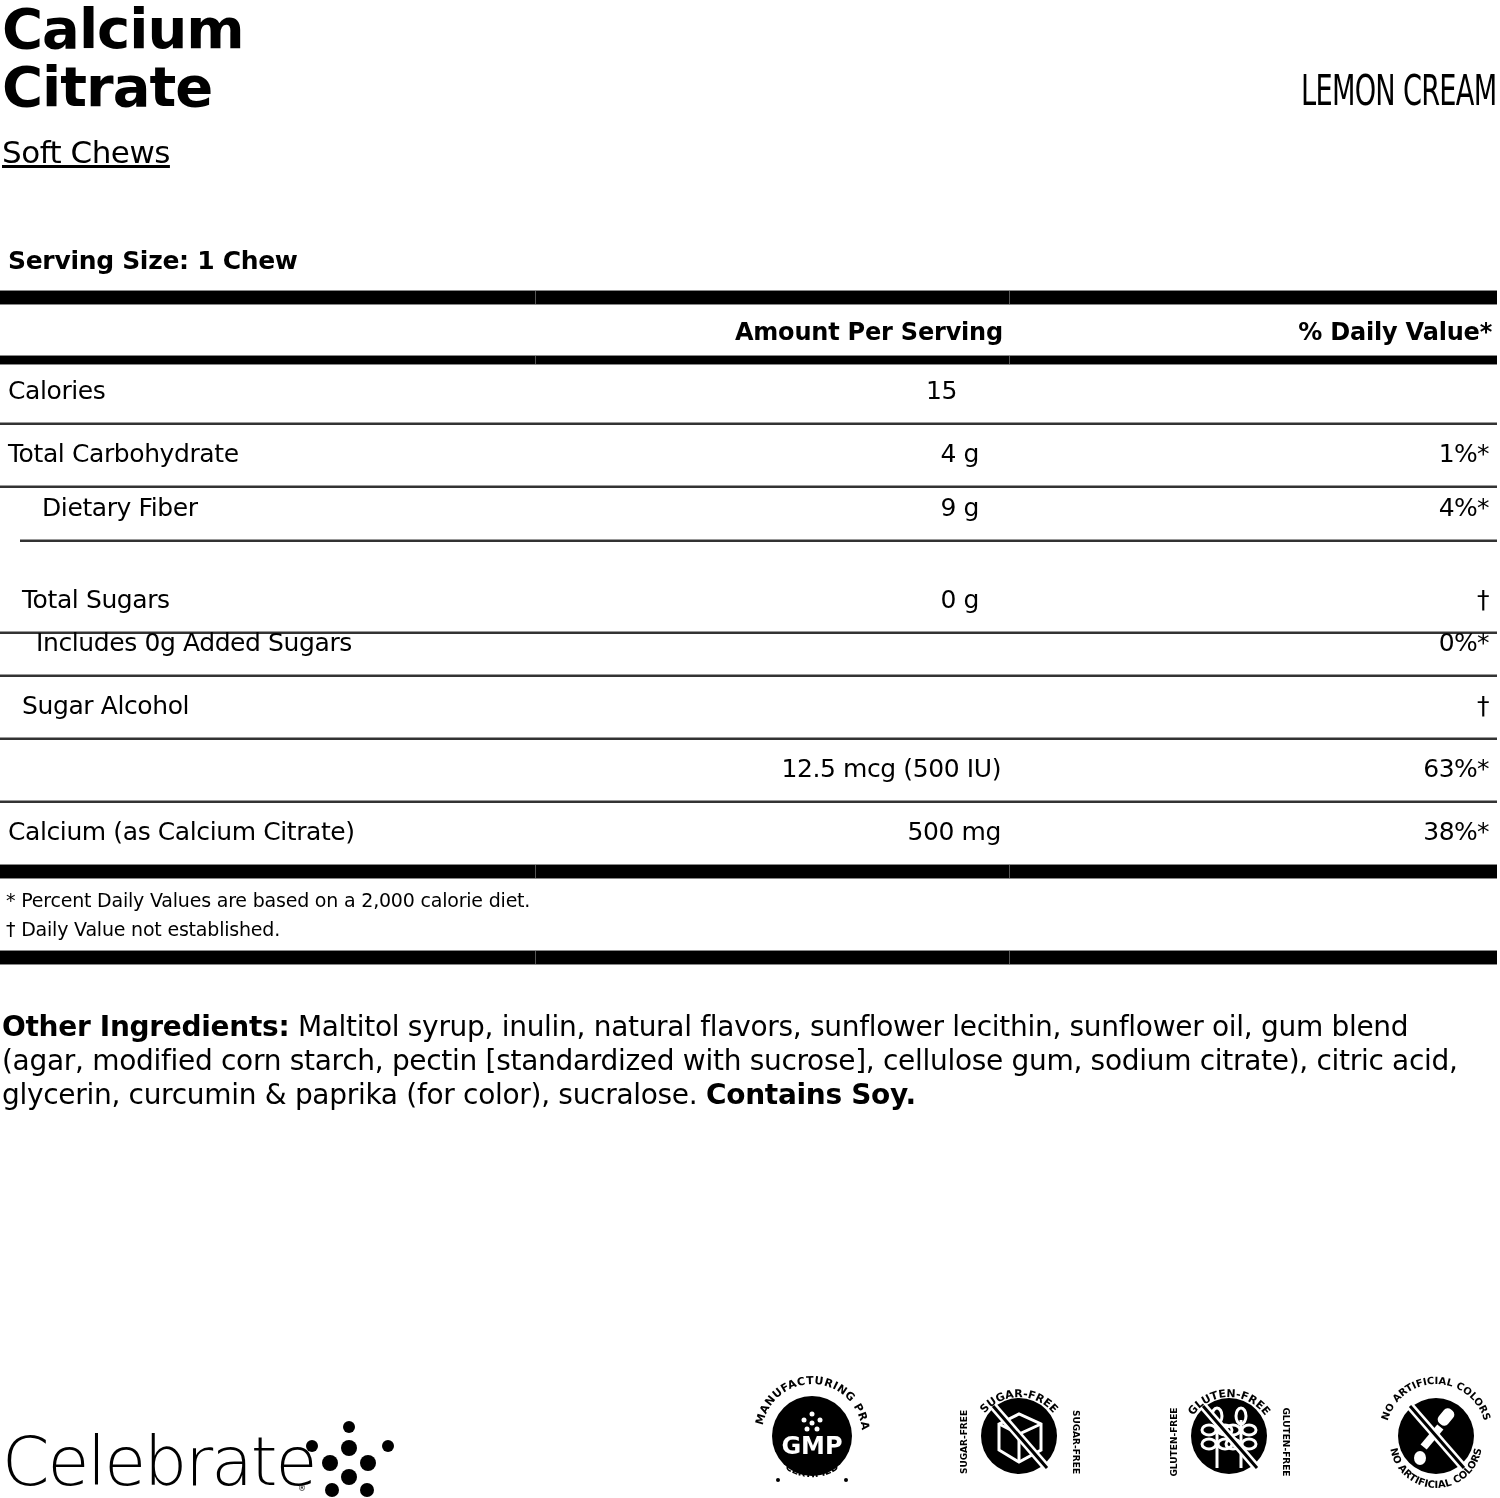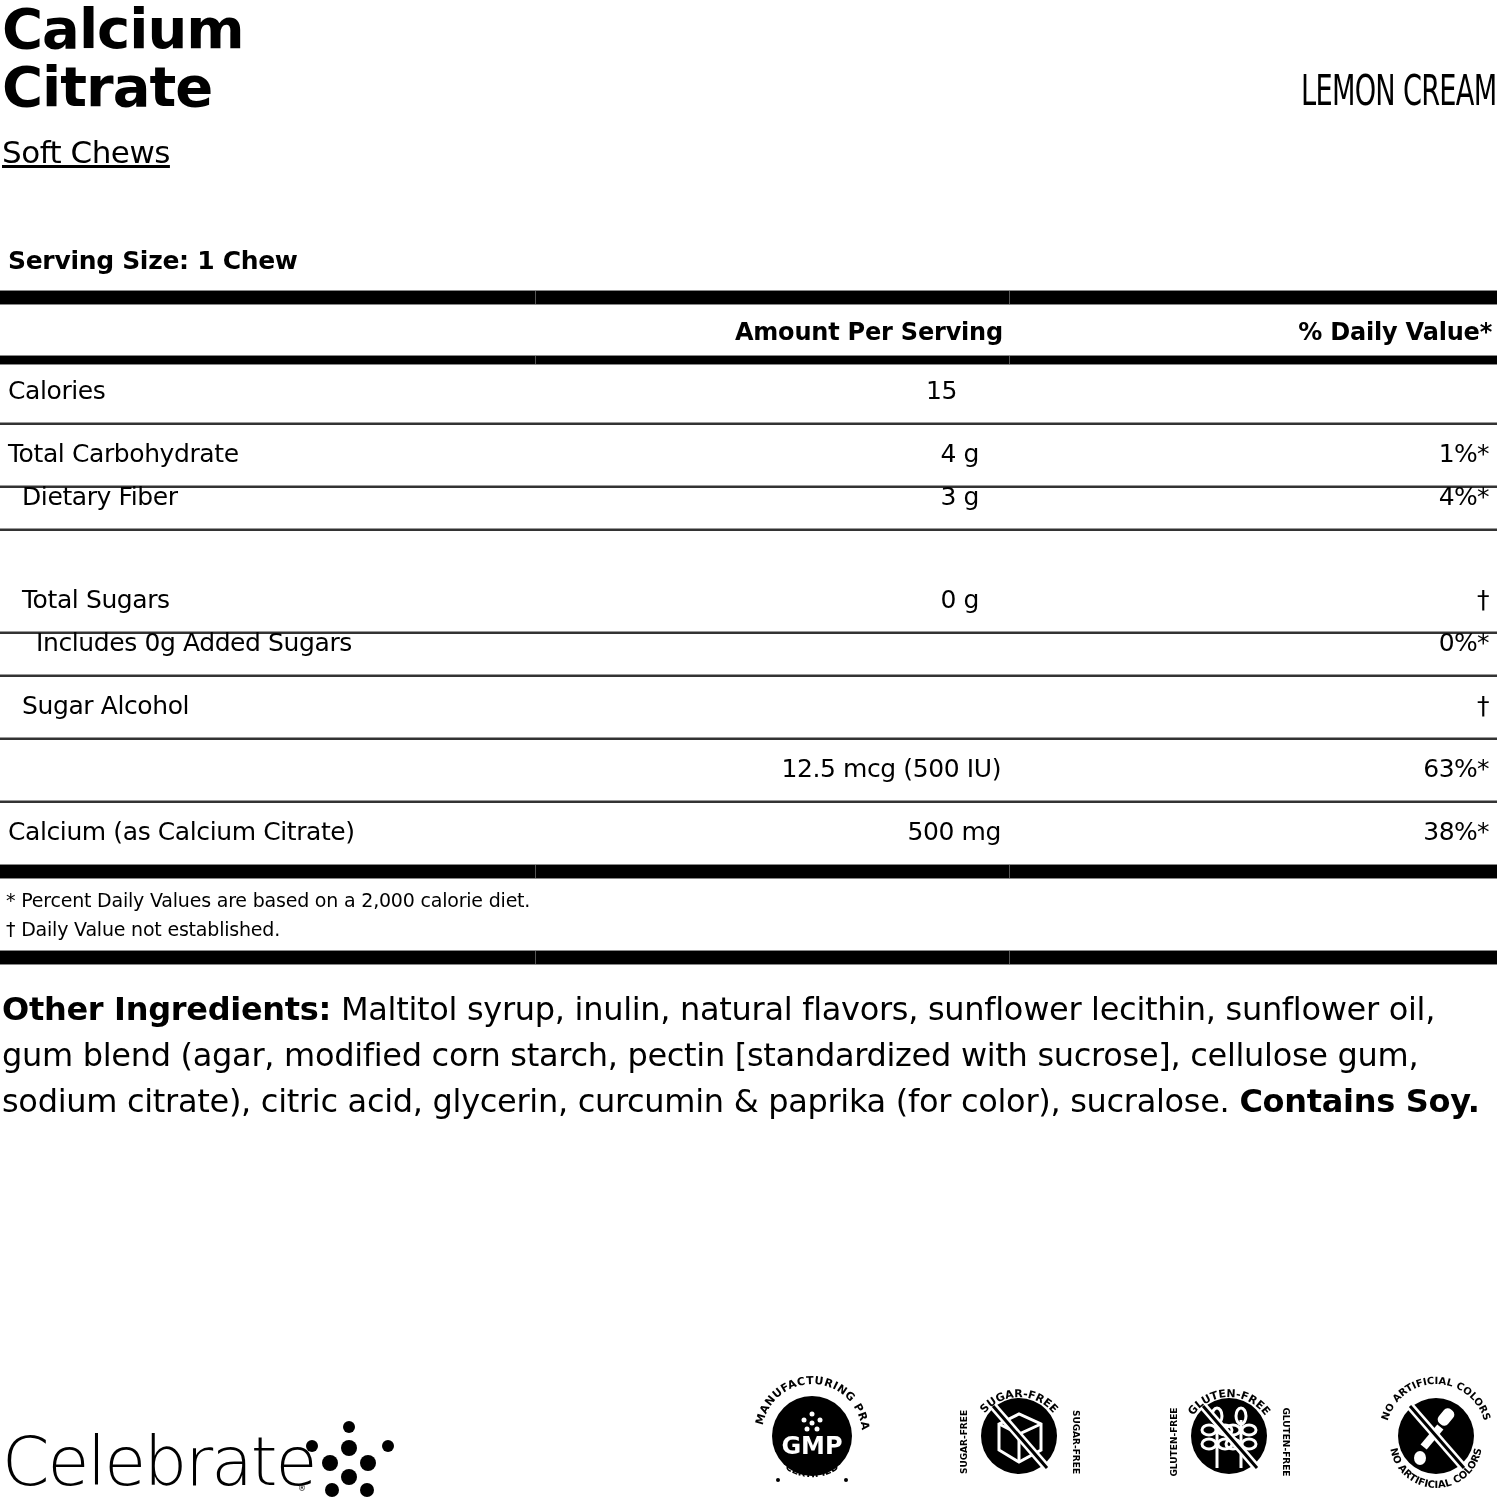--- a/index.html
+++ b/index.html
@@ -22,21 +22,21 @@
   .row { position: absolute; left: 0; right: 3px; height: 63px; }
   .row .name { position: absolute; left: 8px; top: 14px; font-size: 25px; letter-spacing: -0.4px; white-space: nowrap; }
   .row .name.ind1 { left: 22px; }
   .row .name.ind2 { left: 36px; }
   .row .amt { position: absolute; right: 496px; top: 14px; font-size: 25px; letter-spacing: -0.4px; white-space: nowrap; }
   .row .dv { position: absolute; right: 8px; top: 14px; font-size: 25px; letter-spacing: -0.6px; white-space: nowrap; }
   .row .rule { position: absolute; left: 0; right: 0; bottom: 0; height: 3px; background: #333; border-top: 1px solid #999; }
 
   .footnote { position: absolute; left: 6px; font-size: 19px; letter-spacing: -0.2px; }
 
-  .ingredients { position: absolute; left: 2px; top: 986px; width: 1480px; font-size: 32px; line-height: 46px; letter-spacing: -0.3px; }
+  .ingredients { position: absolute; left: 2px; top: 1010px; width: 1480px; font-size: 28px; line-height: 34px; letter-spacing: -0.3px; }
   .ingredients b { font-weight: bold; }
 
   .logo { position: absolute; left: 2px; top: 1418px; height: 80px; }
   .logo-text { position: absolute; left: 0; top: 6px; font-family: "DejaVu Sans", sans-serif; font-weight: 200; font-size: 68px; letter-spacing: -2px; line-height: 76px; }
   .logo-reg { position: absolute; left: 296px; top: 66px; font-size: 8px; }
   .logo-dots { position: absolute; left: 300px; top: 0; }
 
   .badge { position: absolute; top: 1368px; width: 128px; height: 128px; }
 </style>
 </head>
@@ -71,23 +71,23 @@
   <span class="amt" style="right:540px;">15</span>
   <span class="dv"></span>
   <div class="rule"></div>
 </div>
 <div class="row" style="top:425px;">
   <span class="name">Total Carbohydrate</span>
   <span class="amt" style="right:518px;">4 g</span>
   <span class="dv">1%*</span>
   <div class="rule"></div>
 </div>
-<div class="row" style="top:468px;">
+<div class="row" style="top:479px;margin-left:20px;">
   <span class="name ind1">Dietary Fiber</span>
-  <span class="amt" style="right:518px;">3 g</span>
+  <span class="amt" style="right:518px;">9 g</span>
   <span class="dv">4%*</span>
   <div class="rule"></div>
 </div>
 <div class="row" style="top:571px;">
   <span class="name ind1">Total Sugars</span>
   <span class="amt" style="right:518px;">0 g</span>
   <span class="dv">†</span>
   <div class="rule"></div>
 </div>
 <div class="row" style="top:614px;">

